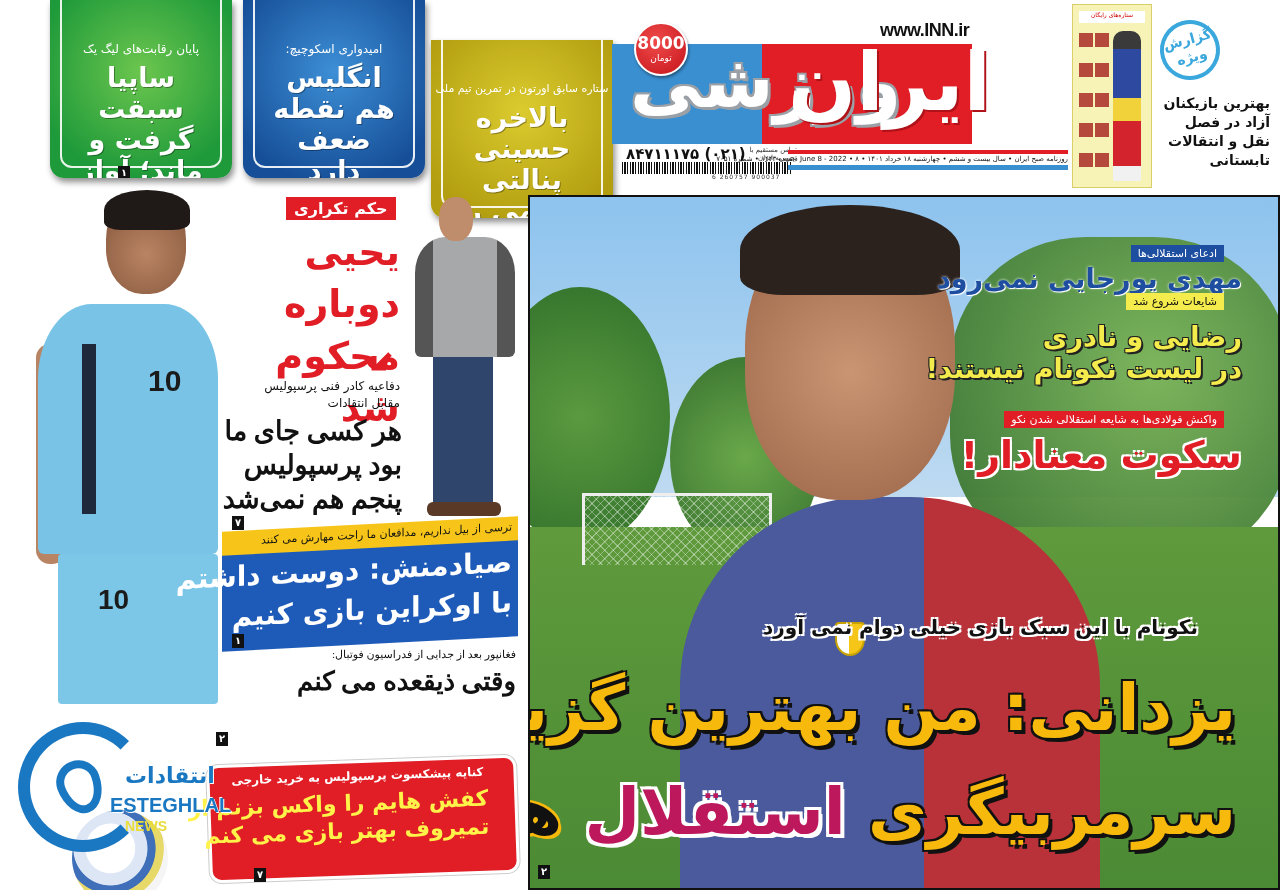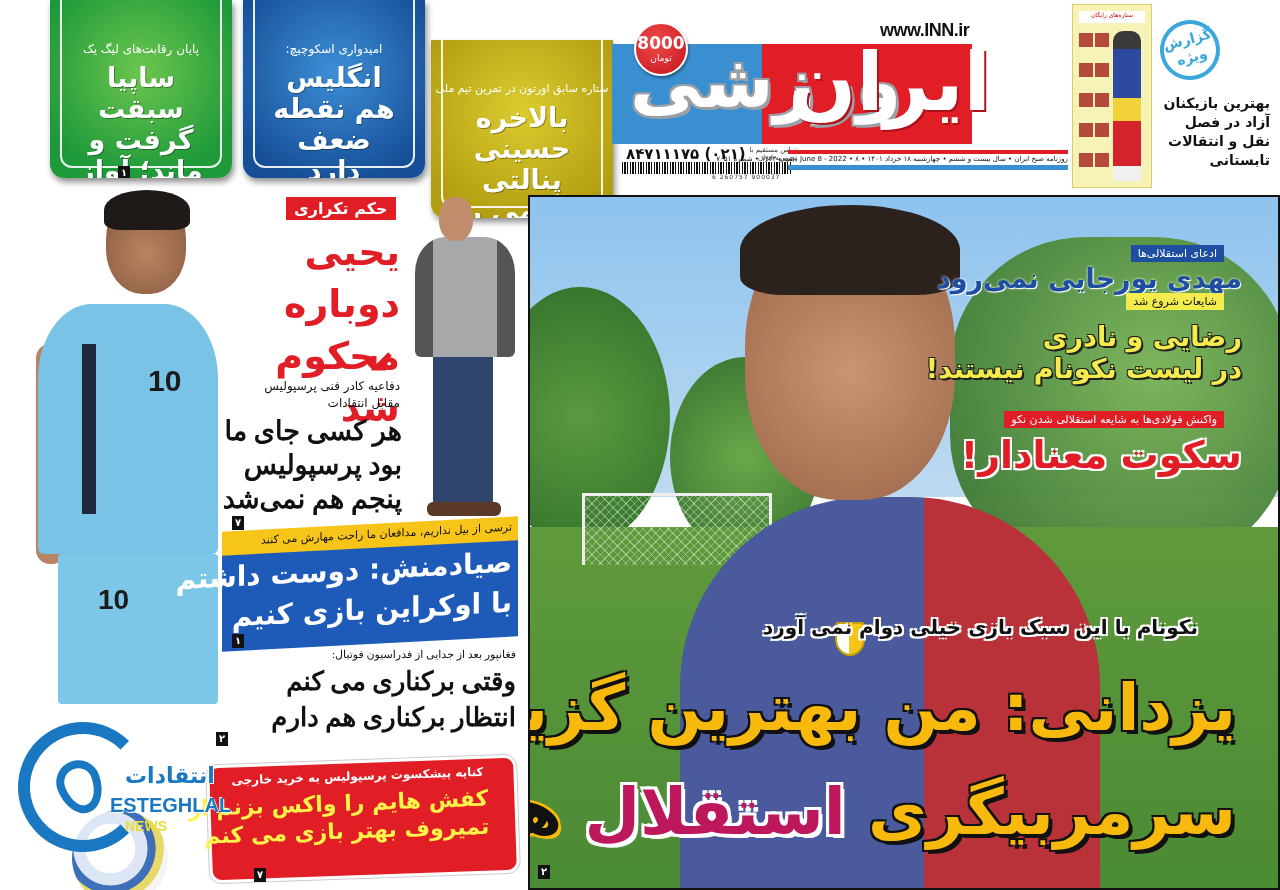--- a/index.html
+++ b/index.html
@@ -283,22 +283,21 @@
 <div class="blue-box">
   <div class="t">
     <div>صیادمنش: دوست داشتم</div>
     <div>با اوکراین بازی کنیم</div>
   </div>
 </div>
 <div class="pagenum" style="left:232px;top:634px;">۱</div>
 
 <div class="black-h" style="left:222px;top:648px;width:294px;font-size:11px;font-weight:normal;">فغانپور بعد از جدایی از فدراسیون فوتبال:</div>
 <div class="black-h" style="left:222px;top:664px;width:294px;font-size:26px;line-height:36px;">
-  <div>وقتی برکناری می کنم</div>
-  <div>انتظار برکناری هم دارم</div>
+  <div>وقتی ذیقعده می کنم</div>
 </div>
 <div class="pagenum" style="left:216px;top:732px;">۲</div>
 
 <div class="redbox">
   <div class="k">کنایه پیشکسوت پرسپولیس به خرید خارجی</div>
   <div class="t">
     <div>کفش هایم را واکس بزنم از</div>
     <div>تمیروف بهتر بازی می کنم</div>
   </div>
 </div>

